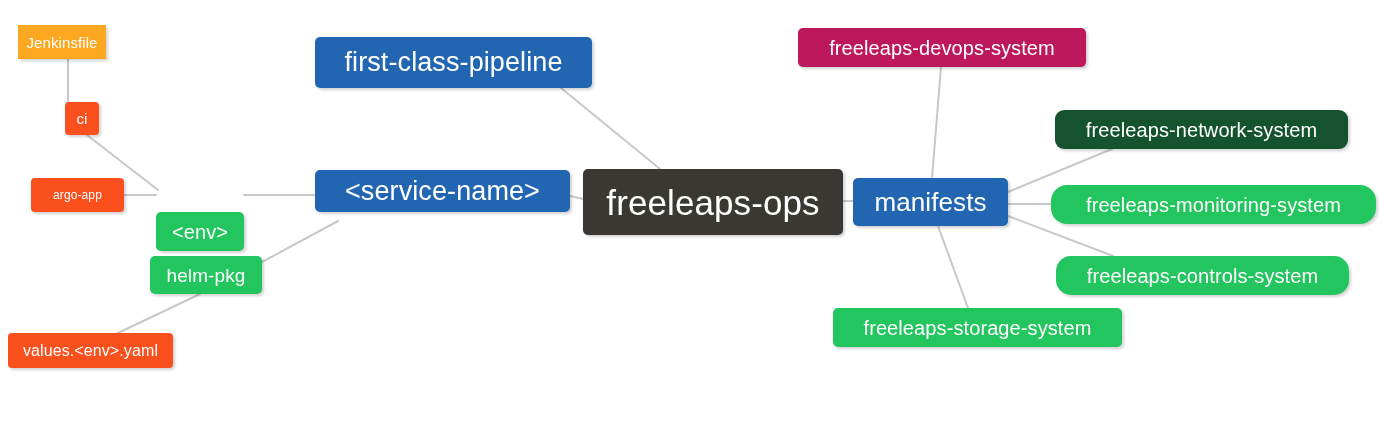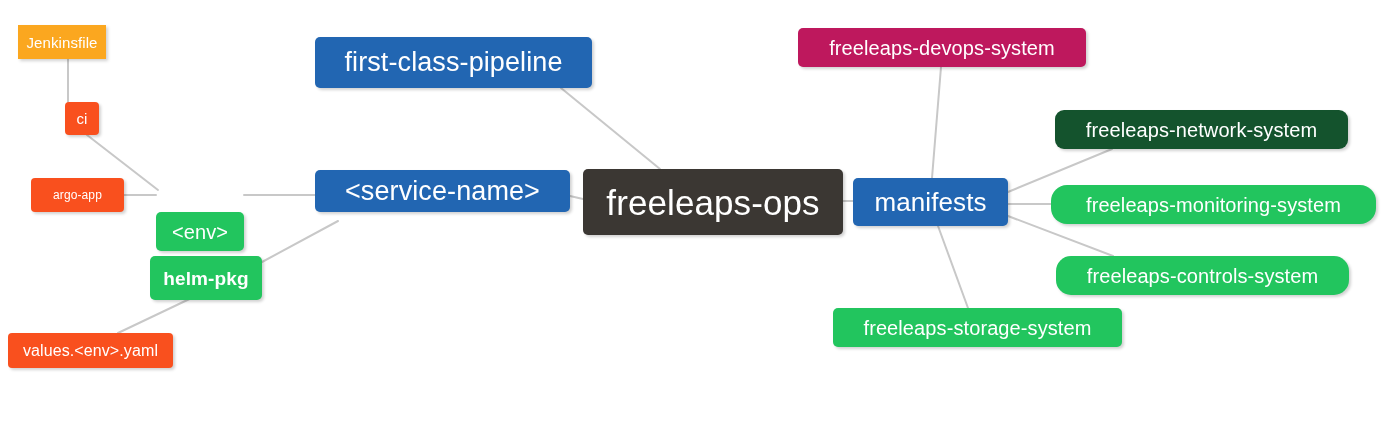--- a/index.html
+++ b/index.html
@@ -70,21 +70,21 @@
       </div>
       <div class="node" style="left: 53px; top: 102px; width: 34px; height: 33px; background: rgb(249, 80, 30); border-radius: 4px; font-size: 15px; margin-left: 12px;">
         <span class="node-label">ci</span>
       </div>
       <div class="node" style="left: 31px; top: 178px; width: 93px; height: 34px; background: rgb(249, 80, 30); border-radius: 4px; font-size: 12px;">
         <span class="node-label">argo-app</span>
       </div>
       <div class="node" style="left: 156px; top: 176px; width: 88px; height: 39px; background: rgb(34, 197, 94); border-radius: 5px; font-size: 20px; margin-top: 36px;">
         <span class="node-label">&lt;env&gt;</span>
       </div>
-      <div class="node" style="left: 150px; top: 256px; width: 112px; height: 44px; background: rgb(34, 197, 94); border-radius: 5px; font-size: 19px; font-weight: bold;">
+      <div class="node" style="left: 150px; top: 256px; width: 112px; height: 38px; background: rgb(34, 197, 94); border-radius: 5px; font-size: 19px;">
         <span class="node-label">helm-pkg</span>
       </div>
       <div class="node" style="left: 8px; top: 333px; width: 165px; height: 35px; background: rgb(249, 80, 30); border-radius: 4px; font-size: 16px;">
         <span class="node-label">values.&lt;env&gt;.yaml</span>
       </div>
       <div class="node" style="left: 315px; top: 37px; width: 277px; height: 51px; background: rgb(34, 102, 178); border-radius: 5px; font-size: 27px;">
         <span class="node-label">first-class-pipeline</span>
       </div>
       <div class="node" style="left: 315px; top: 170px; width: 255px; height: 42px; background: rgb(34, 102, 178); border-radius: 5px; font-size: 27px;">
         <span class="node-label">&lt;service-name&gt;</span>

